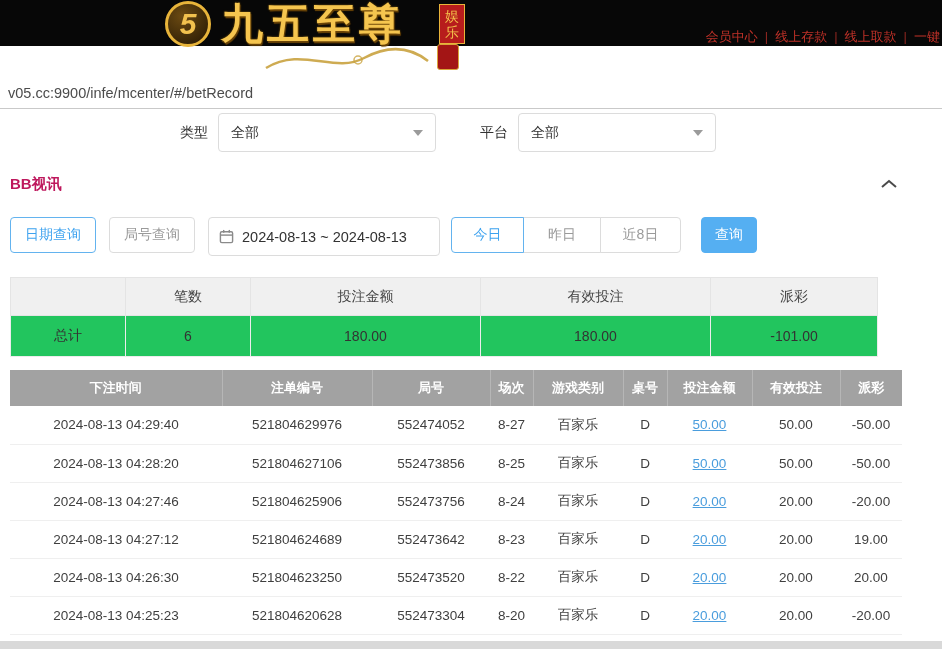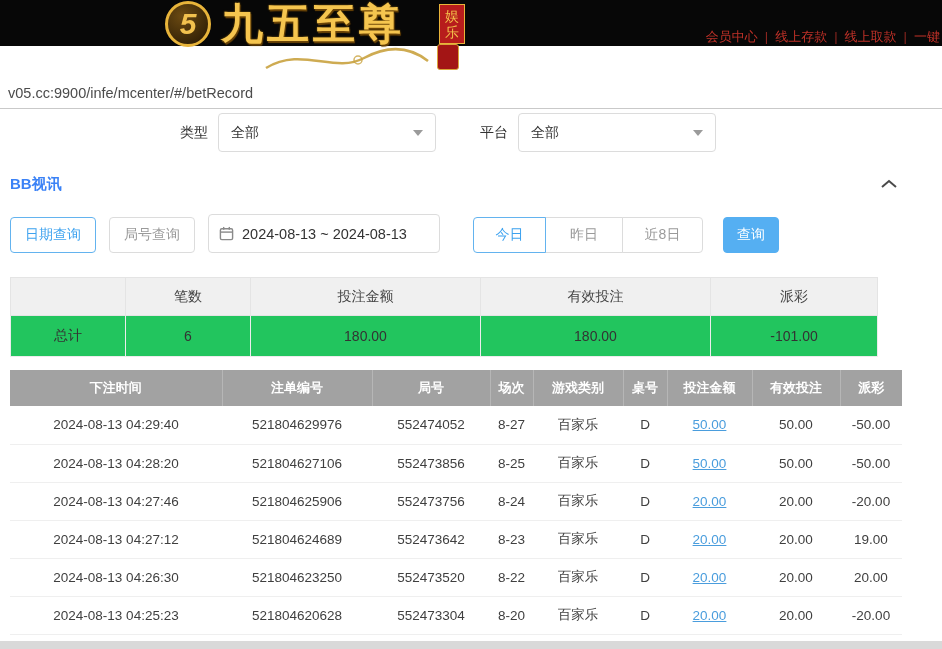--- a/index.html
+++ b/index.html
@@ -50,31 +50,31 @@
 
   .filter-row { position:absolute; top:4px; left:180px; display:flex; align-items:center; }
   .filter-label { font-size:14px; color:#333; margin-right:10px; }
   .select-box { height:39px; border:1px solid #dcdcdc; border-radius:4px; background:#fff;
                 display:flex; align-items:center; padding:0 12px; font-size:14px; color:#333; cursor:pointer; }
   .select-box.w1 { width:218px; } .select-box.w2 { width:198px; }
   .dd-caret { margin-left:auto; width:0; height:0; border-left:5px solid transparent;
               border-right:5px solid transparent; border-top:6px solid #9b9b9b; }
   .gap { width:44px; }
 
-  .section-title { position:absolute; top:66px; left:10px; font-size:15px; font-weight:bold; color:#3b82f6; }
+  .section-title { position:absolute; top:66px; left:10px; font-size:15px; font-weight:bold; color:#be185d; }
   .collapse-chevron { position:absolute; top:66px; right:44px; cursor:pointer; }
 
-  .query-row { position:absolute; top:108px; left:10px; display:flex; align-items:flex-end; height:36px; }
+  .query-row { position:absolute; top:108px; left:10px; display:flex; align-items:flex-start; height:36px; }
   .btn { height:36px; border-radius:4px; background:#fff; font-size:14px; display:flex;
          align-items:center; justify-content:center; cursor:pointer; }
   .btn-blue-o { min-width:85px; padding:0 14px; border:1px solid #63b3ef; color:#3da2ef; }
   .btn-gray-o { min-width:85px; padding:0 14px; border:1px solid #dcdcdc; color:#9a9a9a; margin-left:13px; }
   .date-box { margin-left:13px; width:232px; height:39px; border:1px solid #dcdcdc; border-radius:4px;
               display:flex; align-items:center; padding:0 10px; gap:8px; font-size:14.5px; color:#333; cursor:pointer; }
-  .btn-group { margin-left:33px; display:flex; }
+  .btn-group { margin-left:11px; display:flex; }
   .seg { height:36px; border:1px solid #dcdcdc; background:#fff; color:#9a9a9a; font-size:14px;
          display:flex; align-items:center; justify-content:center; cursor:pointer; }
   .seg1 { width:73px; border-color:#63b3ef; color:#3da2ef; border-radius:4px 0 0 4px; z-index:2; }
   .seg2 { width:78px; margin-left:-1px; }
   .seg3 { width:81px; margin-left:-1px; border-radius:0 4px 4px 0; }
   .search-btn { margin-left:20px; width:56px; background:#55aff2; border:1px solid #55aff2; color:#fff; }
 
   table { border-collapse:collapse; table-layout:fixed; }
   .summary-table { position:absolute; top:168px; left:10px; width:867px; }
   .summary-table th { background:#f0f0f0; height:38px; font-size:14px; color:#444;

